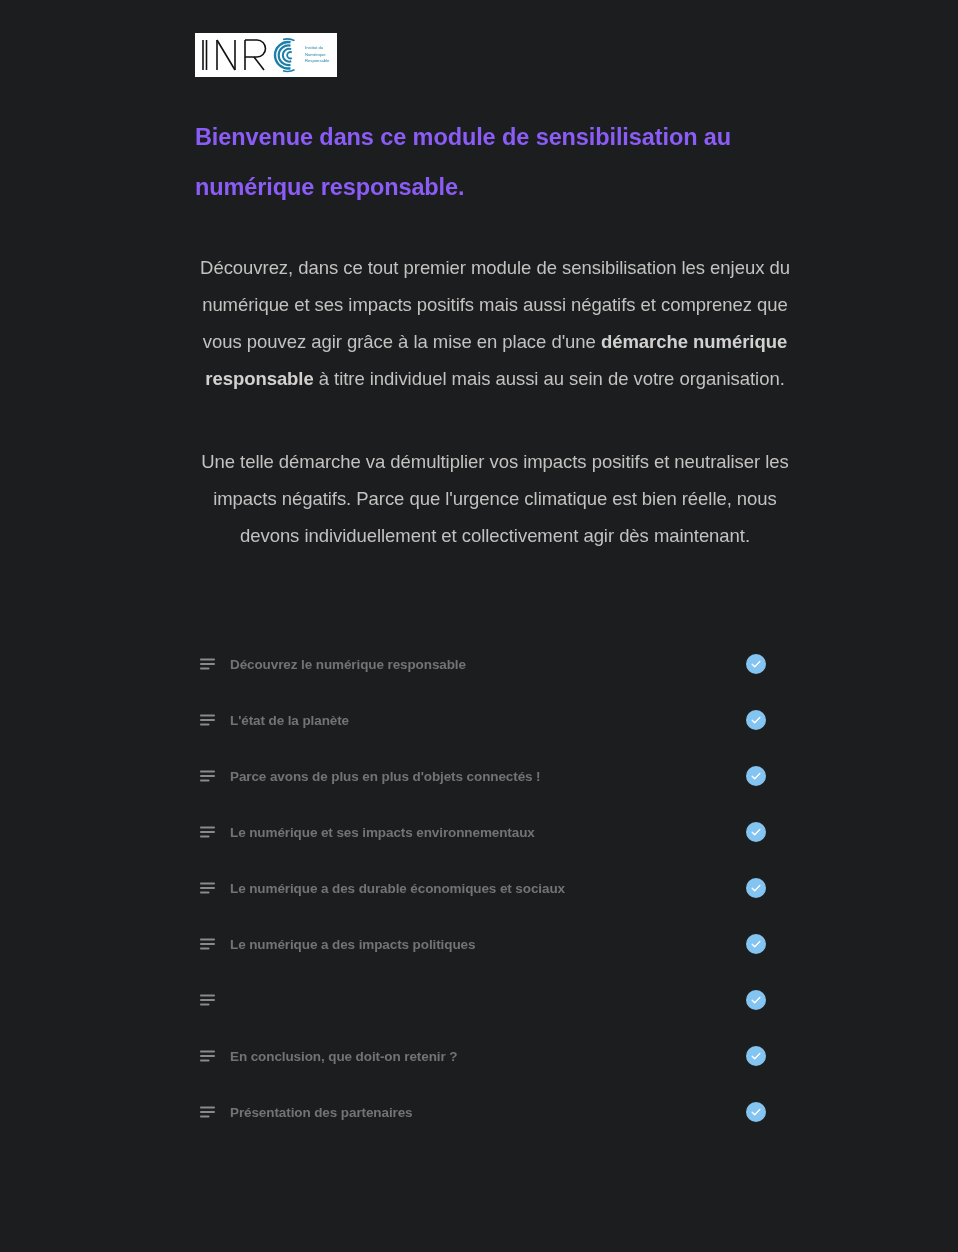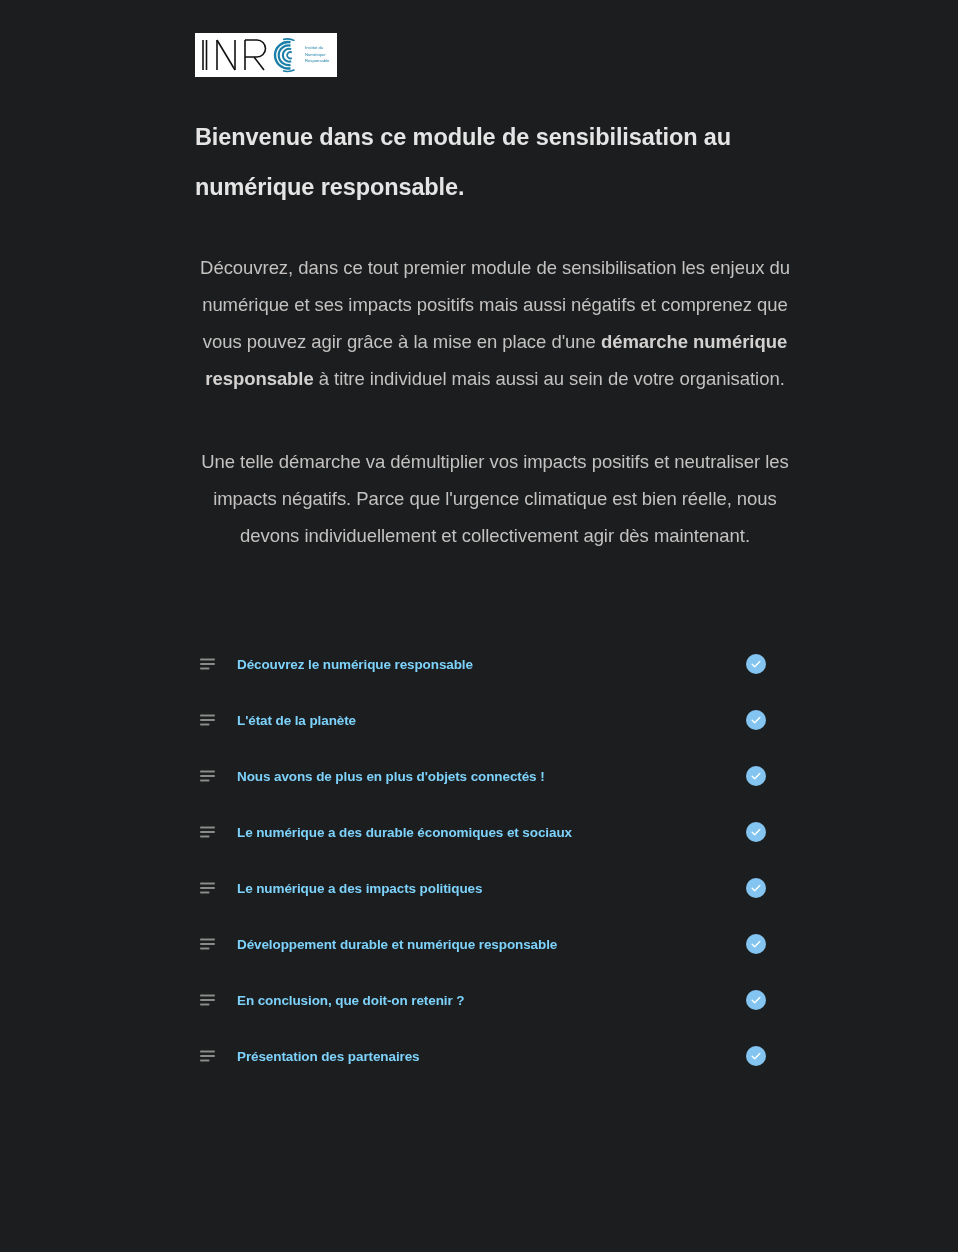--- a/index.html
+++ b/index.html
@@ -41,21 +41,21 @@
   
   .headline {
     position: absolute;
     left: 195px;
     top: 112px;
     width: 600px;
     margin: 0;
     font-size: 23.5px;
     font-weight: bold;
     line-height: 50px;
-    color: #e5e5e5;
+    color: #8b5cf6;
     letter-spacing: -0.1px;
   }
 
   
   .para {
     position: absolute;
     left: 195px;
     width: 600px;
     margin: 0;
     font-size: 18.5px;
@@ -89,24 +89,24 @@
     align-items: center;
   }
   .doc-icon {
     width: 22px;
     height: 22px;
     flex: 0 0 22px;
     display: block;
     margin-left: 3px;
   }
   .chapter-label {
-    margin-left: 17px;
+    margin-left: 10px;
     font-size: 13.5px;
     font-weight: bold;
-    color: #7dd3fc;
+    color: #737373;
     letter-spacing: -0.1px;
     white-space: nowrap;
   }
   .check-badge {
     position: absolute;
     right: 9px;
     top: 50%;
     transform: translateY(-50%);
     width: 20px;
     height: 20px;
@@ -193,21 +193,36 @@
     </span>
   </li>
       <li class="chapter-row">
     <svg class="doc-icon" viewBox="0 0 22 22">
       <g fill="#8a8a88">
         <rect x="2" y="5.5" width="15" height="1.9" rx="0.9"></rect>
         <rect x="2" y="10" width="15" height="1.9" rx="0.9"></rect>
         <rect x="2" y="14.5" width="9.5" height="1.9" rx="0.9"></rect>
       </g>
     </svg>
-    <span class="chapter-label">Nous avons de plus en plus d'objets connectés !</span>
+    <span class="chapter-label">Parce avons de plus en plus d'objets connectés !</span>
+    <span class="check-badge">
+      <svg width="12" height="12" viewBox="0 0 12 12">
+        <path d="M2.2 6.3 L4.7 8.7 L9.8 3.5" fill="none" stroke="#ffffff" stroke-width="1.35" stroke-linecap="round" stroke-linejoin="round"></path>
+      </svg>
+    </span>
+  </li>
+      <li class="chapter-row">
+    <svg class="doc-icon" viewBox="0 0 22 22">
+      <g fill="#8a8a88">
+        <rect x="2" y="5.5" width="15" height="1.9" rx="0.9"></rect>
+        <rect x="2" y="10" width="15" height="1.9" rx="0.9"></rect>
+        <rect x="2" y="14.5" width="9.5" height="1.9" rx="0.9"></rect>
+      </g>
+    </svg>
+    <span class="chapter-label">Le numérique et ses impacts environnementaux</span>
     <span class="check-badge">
       <svg width="12" height="12" viewBox="0 0 12 12">
         <path d="M2.2 6.3 L4.7 8.7 L9.8 3.5" fill="none" stroke="#ffffff" stroke-width="1.35" stroke-linecap="round" stroke-linejoin="round"></path>
       </svg>
     </span>
   </li>
       <li class="chapter-row">
     <svg class="doc-icon" viewBox="0 0 22 22">
       <g fill="#8a8a88">
         <rect x="2" y="5.5" width="15" height="1.9" rx="0.9"></rect>
@@ -238,21 +253,20 @@
     </span>
   </li>
       <li class="chapter-row">
     <svg class="doc-icon" viewBox="0 0 22 22">
       <g fill="#8a8a88">
         <rect x="2" y="5.5" width="15" height="1.9" rx="0.9"></rect>
         <rect x="2" y="10" width="15" height="1.9" rx="0.9"></rect>
         <rect x="2" y="14.5" width="9.5" height="1.9" rx="0.9"></rect>
       </g>
     </svg>
-    <span class="chapter-label">Développement durable et numérique responsable</span>
     <span class="check-badge">
       <svg width="12" height="12" viewBox="0 0 12 12">
         <path d="M2.2 6.3 L4.7 8.7 L9.8 3.5" fill="none" stroke="#ffffff" stroke-width="1.35" stroke-linecap="round" stroke-linejoin="round"></path>
       </svg>
     </span>
   </li>
       <li class="chapter-row">
     <svg class="doc-icon" viewBox="0 0 22 22">
       <g fill="#8a8a88">
         <rect x="2" y="5.5" width="15" height="1.9" rx="0.9"></rect>

